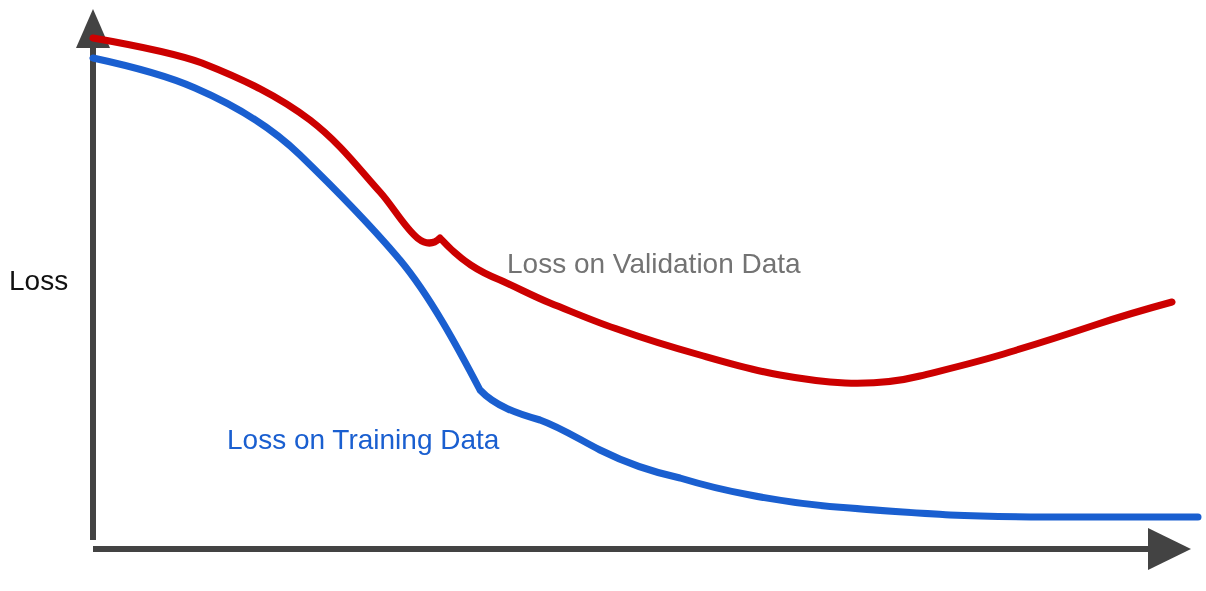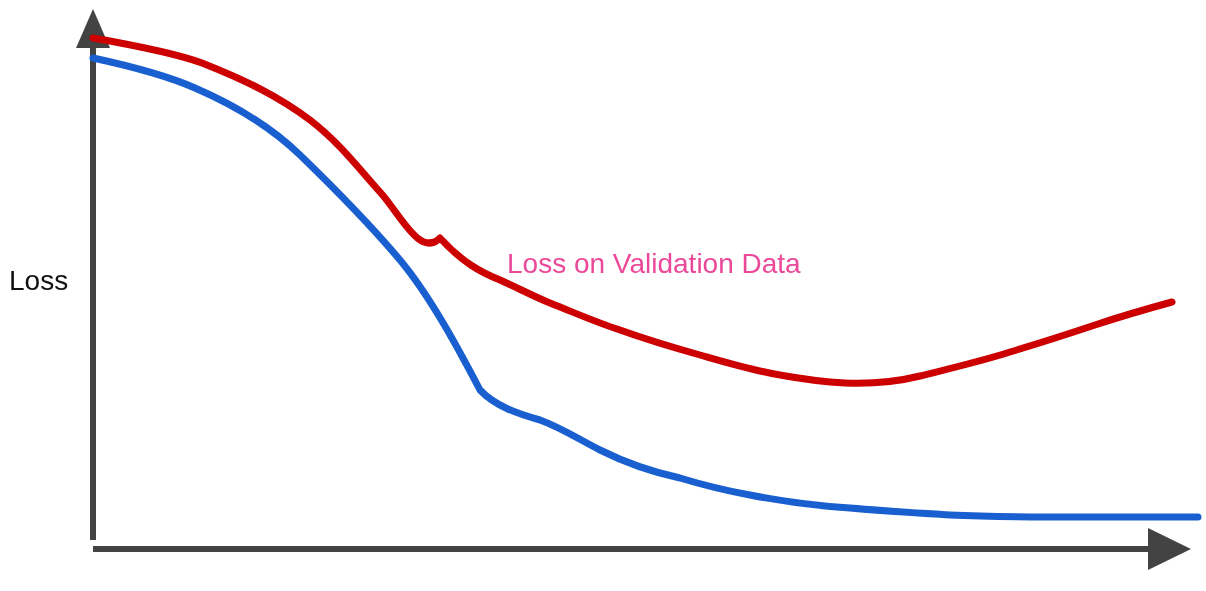--- a/index.html
+++ b/index.html
@@ -106,16 +106,17 @@
              C 703,485 728,491 750,495
              C 785,502 818,506 850,508
              C 884,511 918,513 950,515
              C 995,517 1038,517 1080,517
              C 1120,517 1160,517 1198,517" stroke="#1a5fd0" stroke-width="7"></path>
   </svg>
 
   <div class="lbl" id="y-axis-title" style="color: rgb(17, 17, 17); margin-top: 18px;">Loss</div>
 
 
-  <div class="lbl" id="validation-series-label" style="color: #ec4899;">Loss on Validation Data</div>
+  <div class="lbl" id="validation-series-label" style="color: #737373;">Loss on Validation Data</div>
 
+  <div class="lbl" id="training-series-label" style="color: rgb(26, 95, 208);">Loss on Training Data</div>
 
 </div>
 
 </body></html>

